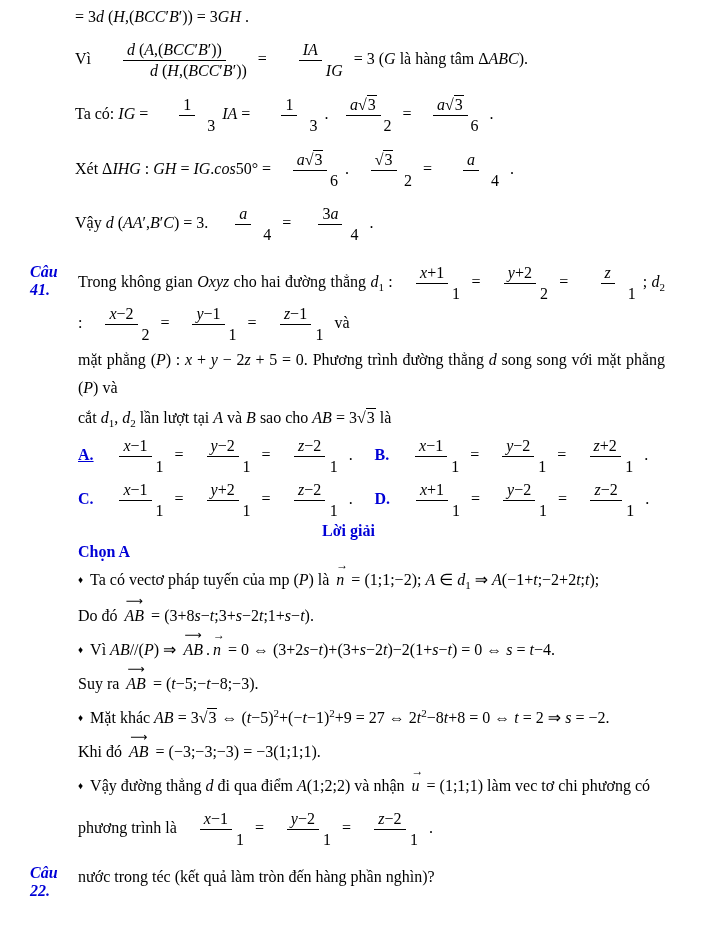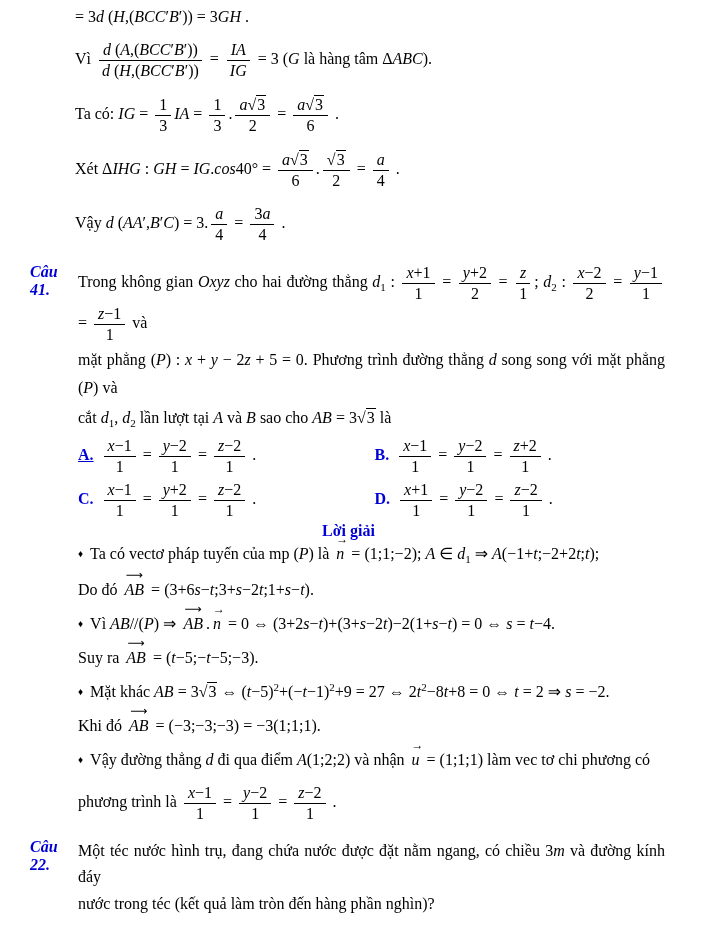--- a/index.html
+++ b/index.html
@@ -11,21 +11,21 @@
     padding-top:8px; overflow:hidden;
   }
   i{font-family:"Liberation Serif",serif;}
   .intro{margin-left:75px; margin-right:28px; margin-bottom:18px;}
   .intro .line{margin-bottom:14px;}
   .line{white-space:normal;}
   
   .frac{display:inline-flex; flex-direction:column; align-items:center;
         vertical-align:middle; margin:1px 3px; line-height:1.12; }
   .frac .num{border-bottom:1px solid var(--ink); padding:0 4px 1px;}
-  .frac .den{padding-top:1px; padding-left:4px; padding-right:4px;}
+  .frac .den{padding-top:1px; padding-left:4px; padding-right:4px;margin-left:48px;}
   
   .sqrt{white-space:nowrap;}
   .sqrt .rad{border-top:1px solid var(--ink); padding:0 1px;}
   
   .ssub{font-size:11px; vertical-align:-4px;}
   .ssup{font-size:11px; vertical-align:6px;}
   
   .vec{display:inline-block; position:relative; margin:0 3px; padding-top:2px;}
   .vec .arr{position:absolute; top:-10px; left:0; right:0; text-align:center;
             font-size:12px; line-height:1; font-style:normal;}
@@ -69,21 +69,21 @@
         </span><span class="mm"><i>IA</i><span> = </span></span><span class="frac">
           <span class="num"><span class="up">1</span></span>
           <span class="den"><span class="up">3</span></span>
         </span><span class="mm"><span>.</span></span><span class="frac">
           <span class="num"><span class="mm"><i>a</i></span><span class="sqrt"><span>√</span><span class="rad"><span>3</span></span></span></span>
           <span class="den"><span class="up">2</span></span>
         </span><span class="mm"><span> = </span></span><span class="frac">
           <span class="num"><span class="mm"><i>a</i></span><span class="sqrt"><span>√</span><span class="rad"><span>3</span></span></span></span>
           <span class="den"><span class="up">6</span></span>
         </span><span class="up"> .</span></div>
-      <div class="line"><span class="up">Xét </span><span class="mm"><span>Δ</span><i>IHG</i></span><span class="mm"><span> :  </span><i>GH</i><span> = </span><i>IG</i></span><span class="mm"><span>.</span><i>cos</i><span>40° = </span></span><span class="frac">
+      <div class="line"><span class="up">Xét </span><span class="mm"><span>Δ</span><i>IHG</i></span><span class="mm"><span> :  </span><i>GH</i><span> = </span><i>IG</i></span><span class="mm"><span>.</span><i>cos</i><span>50° = </span></span><span class="frac">
           <span class="num"><span class="mm"><i>a</i></span><span class="sqrt"><span>√</span><span class="rad"><span>3</span></span></span></span>
           <span class="den"><span class="up">6</span></span>
         </span><span class="mm"><span>.</span></span><span class="frac">
           <span class="num"><span class="sqrt"><span>√</span><span class="rad"><span>3</span></span></span></span>
           <span class="den"><span class="up">2</span></span>
         </span><span class="mm"><span> = </span></span><span class="frac">
           <span class="num"><span class="mm"><i>a</i></span></span>
           <span class="den"><span class="up">4</span></span>
         </span><span class="up"> .</span></div>
       <div class="line"><span class="up">Vậy </span><span class="mm"><i>d</i><span> (</span><i>AA</i><span>′,</span><i>B</i><span>′</span><i>C</i><span>) = 3.</span></span><span class="frac">
@@ -160,42 +160,42 @@
               <span class="den"><span class="up">1</span></span>
             </span><span class="mm"><span> = </span></span><span class="frac">
               <span class="num"><span class="mm"><i>z</i><span>−2</span></span></span>
               <span class="den"><span class="up">1</span></span>
             </span><span class="up"> .</span></div>
         </div>
     </div>
   </section>
 
   <div class="centerhead">Lời giải</div>
+  <div class="chon">Chọn A</div>
 
   <section class="sol">
       <div class="line"><span class="blt">♦</span><span class="up">Ta có vectơ pháp tuyến của mp </span><span class="mm"><span>(</span><i>P</i><span>)</span></span><span class="up"> là </span><span class="vec"><span class="arr">→</span><span><i>n</i></span></span><span class="mm"><span> = (1;1;−2);  </span><i>A</i><span> ∈ </span><i>d</i></span><span class="ssub">1</span><span class="mm"><span> ⇒ </span><i>A</i><span>(−1+</span><i>t</i><span>;−2+2</span><i>t</i><span>;</span><i>t</i><span>);</span></span></div>
-      <div class="line"><span class="up">Do đó </span><span class="vec"><span class="arr">⟶</span><span><i>AB</i></span></span><span class="mm"><span> = (3+6</span><i>s</i><span>−</span><i>t</i><span>;3+</span><i>s</i><span>−2</span><i>t</i><span>;1+</span><i>s</i><span>−</span><i>t</i><span>).</span></span></div>
+      <div class="line"><span class="up">Do đó </span><span class="vec"><span class="arr">⟶</span><span><i>AB</i></span></span><span class="mm"><span> = (3+8</span><i>s</i><span>−</span><i>t</i><span>;3+</span><i>s</i><span>−2</span><i>t</i><span>;1+</span><i>s</i><span>−</span><i>t</i><span>).</span></span></div>
       <div class="line"><span class="blt">♦</span><span class="up">Vì </span><span class="mm"><i>AB</i><span>//(</span><i>P</i><span>) ⇒ </span></span><span class="vec"><span class="arr">⟶</span><span><i>AB</i></span></span><span class="mm"><span>.</span></span><span class="vec"><span class="arr">→</span><span><i>n</i></span></span><span class="mm"><span> = 0 ⇔ (3+2</span><i>s</i><span>−</span><i>t</i><span>)+(3+</span><i>s</i><span>−2</span><i>t</i><span>)−2(1+</span><i>s</i><span>−</span><i>t</i><span>) = 0 ⇔ </span><i>s</i><span> = </span><i>t</i><span>−4.</span></span></div>
-      <div class="line"><span class="up">Suy ra </span><span class="vec"><span class="arr">⟶</span><span><i>AB</i></span></span><span class="mm"><span> = (</span><i>t</i><span>−5;−</span><i>t</i><span>−5;−3).</span></span></div>
+      <div class="line"><span class="up">Suy ra </span><span class="vec"><span class="arr">⟶</span><span><i>AB</i></span></span><span class="mm"><span> = (</span><i>t</i><span>−5;−</span><i>t</i><span>−8;−3).</span></span></div>
       <div class="line"><span class="blt">♦</span><span class="up">Mặt khác </span><span class="mm"><i>AB</i><span> = 3</span></span><span class="sqrt"><span>√</span><span class="rad"><span>3</span></span></span><span class="mm"><span> ⇔ (</span><i>t</i><span>−5)</span></span><span class="ssup">2</span><span class="mm"><span>+(−</span><i>t</i><span>−1)</span></span><span class="ssup">2</span><span class="mm"><span>+9 = 27 ⇔ 2</span><i>t</i></span><span class="ssup">2</span><span class="mm"><span>−8</span><i>t</i><span>+8 = 0 ⇔ </span><i>t</i><span> = 2 ⇒ </span><i>s</i><span> = −2.</span></span></div>
       <div class="line"><span class="up">Khi đó </span><span class="vec"><span class="arr">⟶</span><span><i>AB</i></span></span><span class="mm"><span> = (−3;−3;−3) = −3(1;1;1).</span></span></div>
       <div class="line"><span class="blt">♦</span><span class="up">Vậy đường thẳng </span><span class="mm"><i>d</i></span><span class="up"> đi qua điểm </span><span class="mm"><i>A</i><span>(1;2;2)</span></span><span class="up"> và nhận </span><span class="vec"><span class="arr">→</span><span><i>u</i></span></span><span class="mm"><span> = (1;1;1)</span></span><span class="up"> làm vec tơ chi phương có</span></div>
       <div class="line"><span class="up">phương trình là </span><span class="frac">
           <span class="num"><span class="mm"><i>x</i><span>−1</span></span></span>
           <span class="den"><span class="up">1</span></span>
         </span><span class="mm"><span> = </span></span><span class="frac">
           <span class="num"><span class="mm"><i>y</i><span>−2</span></span></span>
           <span class="den"><span class="up">1</span></span>
         </span><span class="mm"><span> = </span></span><span class="frac">
           <span class="num"><span class="mm"><i>z</i><span>−2</span></span></span>
           <span class="den"><span class="up">1</span></span>
         </span><span class="up"> .</span></div>
     </section>
 
   <section class="qrow q42">
     <div class="qlabel">Câu 22.</div>
     <div class="qcontent">
-        <div class="line"><span class="up">Một téc nước hình trụ, đang chứa nước được đặt nằm ngang, có chiều </span><span class="mm"><span>3</span><i>m</i></span><span class="up"> và đường kính đáy</span></div>
         <div class="line"><span class="up">nước trong téc (kết quả làm tròn đến hàng phần nghìn)?</span></div>
       </div>
   </section>
 
 </div>
 
 </body></html>

